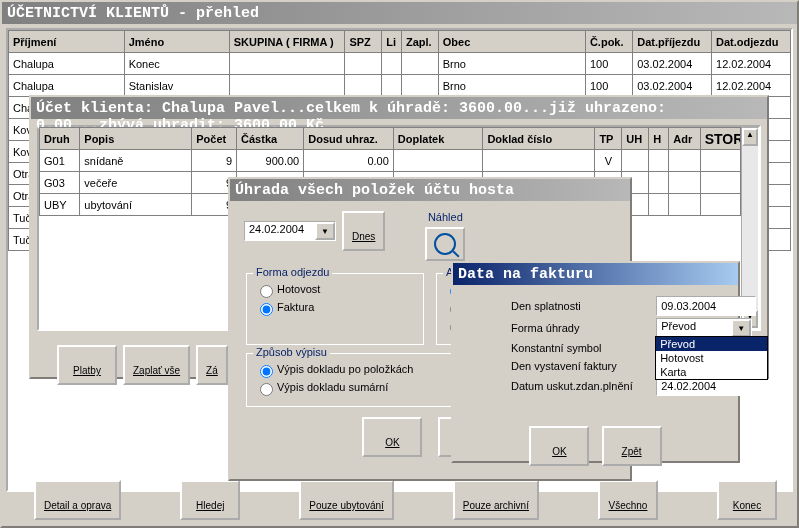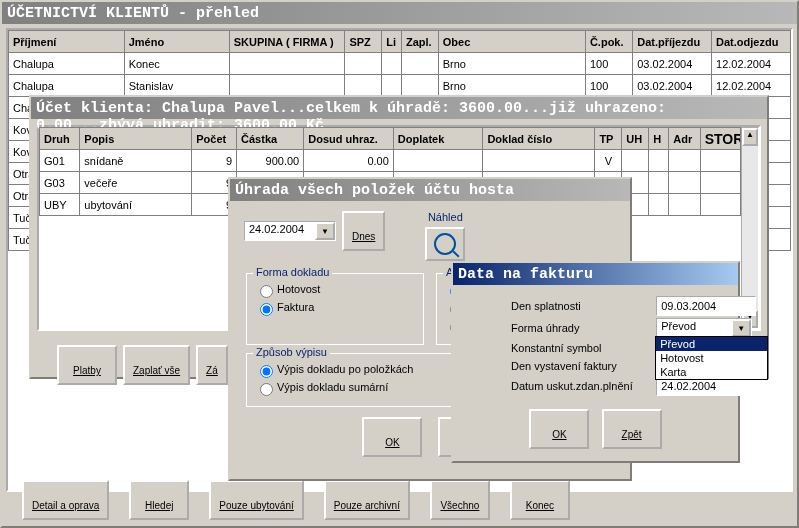--- a/index.html
+++ b/index.html
@@ -115,25 +115,25 @@
     width: 16px;
     background: #d4d0c8;
     border: 1px inset #fff;
     display: flex;
     flex-direction: column;
   }
   .scrollbar-v .arr { height: 14px; background: #d4d0c8; border: 2px outset #fff; font-size: 8px; text-align: center; line-height: 10px; }
   .bottom-buttons {
     position: absolute;
     bottom: 6px;
-    left: 0;
+    left: 12px;
     right: 0;
     display: flex;
     gap: 20px;
-    justify-content: flex-start;
+    justify-content: space-between;
     padding: 0 20px;
   }
   .icon-btn {
     border: 2px outset #fff;
     background: #d4d0c8;
     width: 36px;
     height: 30px;
     display: inline-flex;
     align-items: center;
     justify-content: center;
@@ -422,21 +422,21 @@
       <div style="text-align:center;">
         <div style="color:#0a246a;margin-bottom:4px;">Náhled</div>
         <div class="icon-btn">
           <div class="magnify"></div>
         </div>
       </div>
     </div>
 
     <div style="display:flex; gap:8px; margin-top:10px;">
       <div class="fieldset-inset" style="flex:1">
-        <div class="legend">Forma dokladu</div>
+        <div class="legend">Forma odjezdu</div>
         <div class="radio-row"><input type="radio" style=""><span>Hotovost</span></div>
         <div class="radio-row"><input type="radio" checked="" style=""><span>Faktura</span></div>
       </div>
       <div class="fieldset-inset" style="flex:1">
         <div class="legend">Adresa platby</div>
         <div class="radio-row"><input type="radio" checked="" style=""><span>Hostova</span></div>
         <div class="radio-row"><input type="radio" style=""><span>Z rezervace</span></div>
         <div class="radio-row"><input type="radio" style=""><span>Zadat adres</span></div>
       </div>
     </div>
@@ -485,19 +485,19 @@
       <tr>
             <td style="padding:3px 0;">Den vystavení faktury</td>
             <td></td>
           </tr>
       <tr>
         <td style="padding:3px 0;">Datum uskut.zdan.plnění</td>
         <td><input class="txt" style="width: 90px;" value="24.02.2004"></td>
       </tr>
     </tbody>
       </table>
-    <div style="text-align:center;margin-top:12px;">
+    <div style="text-align:center;margin-top:29px;">
       <button class="btn"><u>OK</u></button>
       &nbsp;&nbsp;
       <button class="btn"><u>Zpět</u></button>
     </div>
   </div>
 </div>
 
 </body></html>

